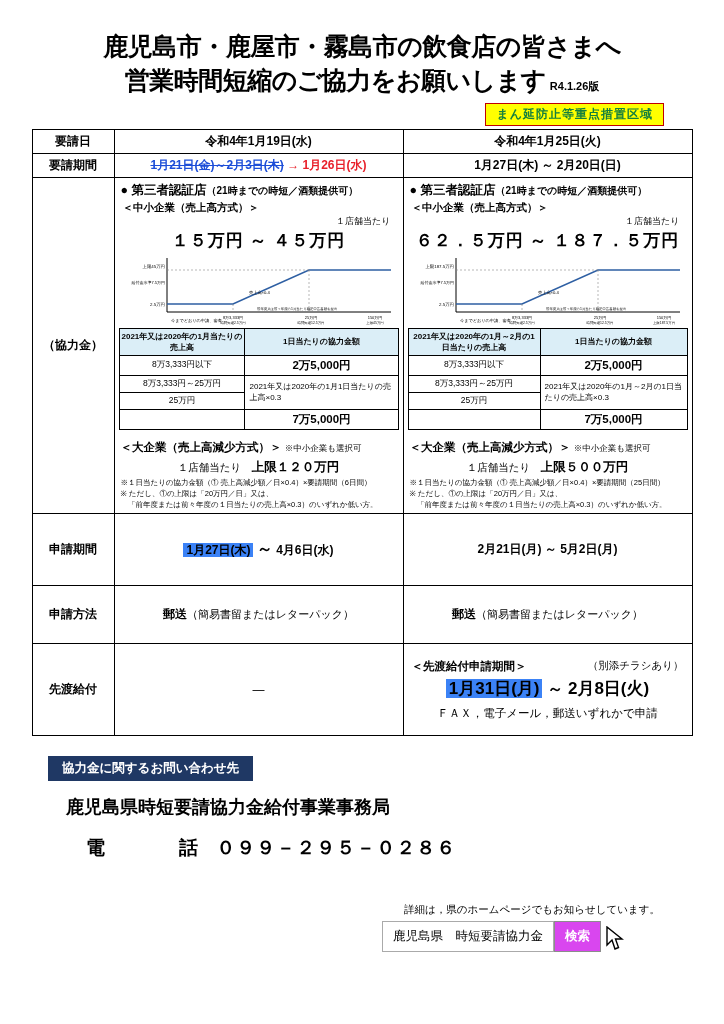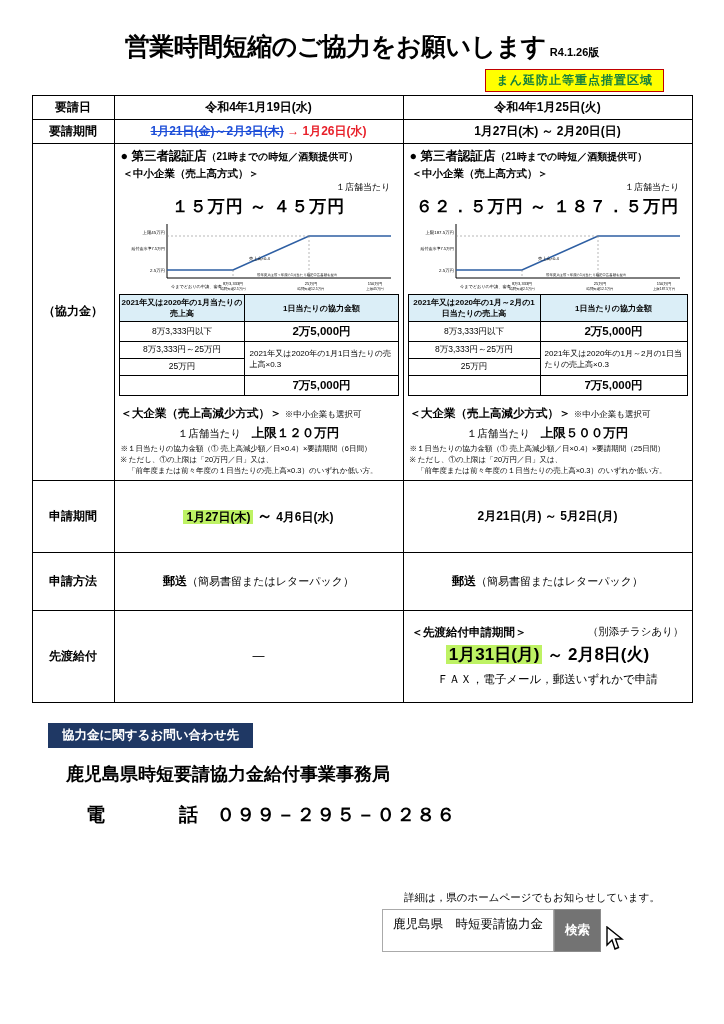--- a/index.html
+++ b/index.html
@@ -99,21 +99,21 @@
   table.mini td.cond { font-size: 8px; text-align: left; padding-left: 4px; }
 
   .divider { height: 6px; }
   .klarge { font-size: 11.5px; font-weight: bold; margin: 4px 0 0 2px; }
   .klarge .note { font-size: 8.5px; font-weight: normal; }
   .kcap { font-size: 12.5px; font-weight: bold; text-align: center; margin: 4px 0 2px 0; }
   .kcap .lbl { font-size: 10.5px; font-weight: normal; }
   .knotes { font-size: 7.5px; text-align: left; line-height: 1.45; margin: 2px 2px 0 2px; }
 
   
-  .hl { background: #bef264; padding: 0 3px; }
+  .hl { background: #3b82f6; padding: 0 3px; }
 
   .appl { font-size: 17px; font-weight: bold; }
   .method { font-size: 14px; font-weight: bold; }
   .method .sm { font-size: 11px; font-weight: normal; }
   .dash { font-size: 16px; }
 
   .pre-title { font-size: 11.5px; font-weight: bold; display: flex; justify-content: space-between; padding: 0 4px; }
   .pre-title .paren { font-weight: normal; font-size: 10.5px; }
   .pre-dates { font-size: 17px; font-weight: bold; margin: 3px 0 6px 0; }
   .pre-foot { font-size: 11.5px; }
@@ -143,35 +143,36 @@
   .search-note { font-size: 10.5px; margin-bottom: 4px; padding-left: 22px; }
   .search-row { display: flex; align-items: stretch; }
   .search-box {
     border: 1px solid #aaaaaa;
     background: #ffffff;
     font-size: 12.5px;
     padding: 6px 10px;
     width: 172px;
   }
   .search-btn {
-    background: #737373;
+    background: #d946ef;
     color: #ffffff;
     font-size: 12.5px;
     font-weight: bold;
-    padding: 12px 10px;
+    padding: 6px 10px;
     border: 1px solid #8c8c8c;
   }
   .cursor { margin-left: 4px; display: flex; align-items: flex-end; }
 </style>
 </head>
 <body>
 
 <div class="page">
 
   <div class="header">
+    <h1>鹿児島市・鹿屋市・霧島市の飲食店の皆さまへ</h1>
     <div class="line2wrap">
       <div class="line2">営業時間短縮のご協力をお願いします</div>
       <div class="version">R4.1.26版</div>
     </div>
   </div>
 
   <div class="banner-row">
     <div class="banner">まん延防止等重点措置区域</div>
   </div>
 

